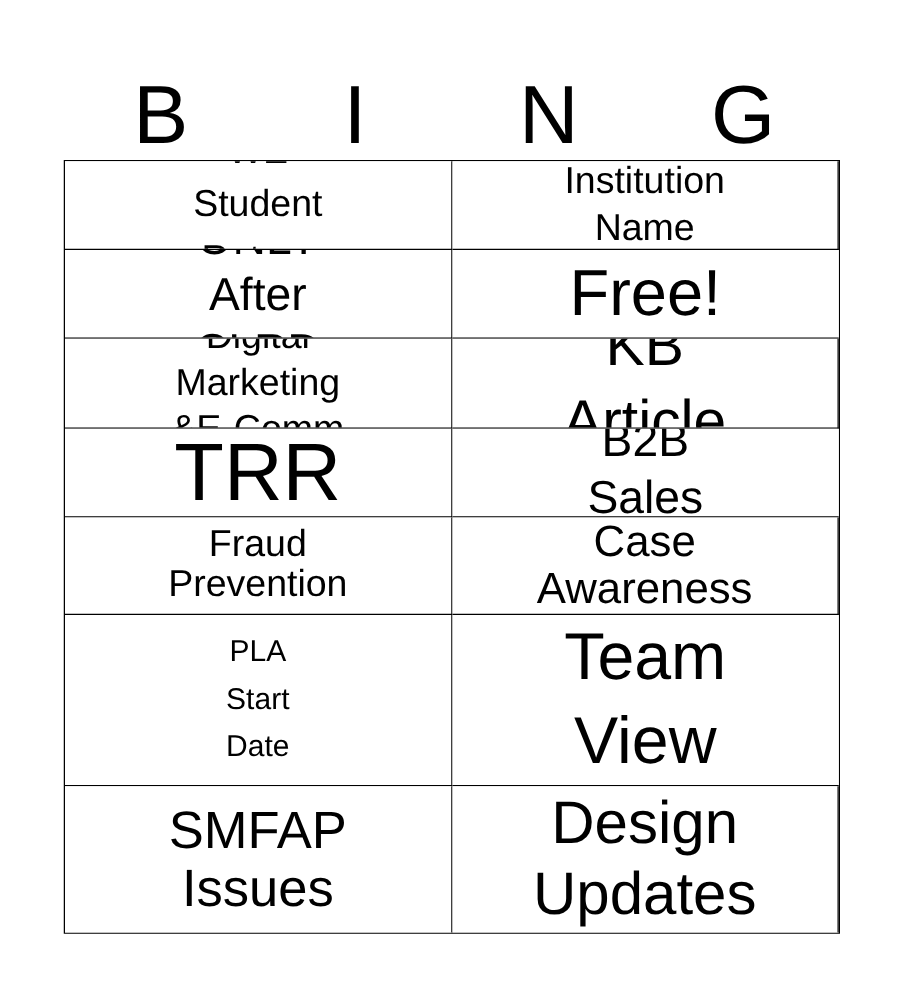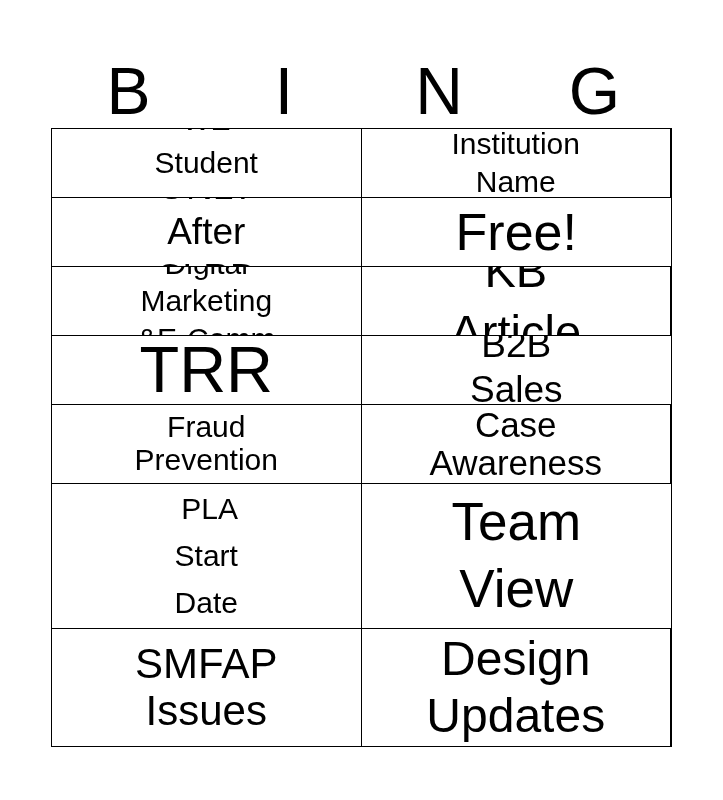--- a/index.html
+++ b/index.html
@@ -114,21 +114,21 @@
       </div>
     <div class="bingo-cell">
         <span class="cell-text" style="font-size: 30px; line-height: 1.08;">Fraud
 Prevention</span>
       </div>
     <div class="bingo-cell">
         <span class="cell-text" style="font-size: 35px; line-height: 1.08;">Case
 Awareness</span>
       </div>
     <div class="bingo-cell">
-        <span class="cell-text" style="font-size: 30px; line-height: 1.58; text-align: right;">PLA
+        <span class="cell-text" style="font-size: 24px; line-height: 1.58;">PLA
 Start
 Date</span>
       </div>
     <div class="bingo-cell">
         <span class="cell-text" style="font-size: 53px; line-height: 1.26;">Team
 View</span>
       </div>
     <div class="bingo-cell">
         <span class="cell-text" style="font-size: 42px; line-height: 1.12;">SMFAP
 Issues</span>

